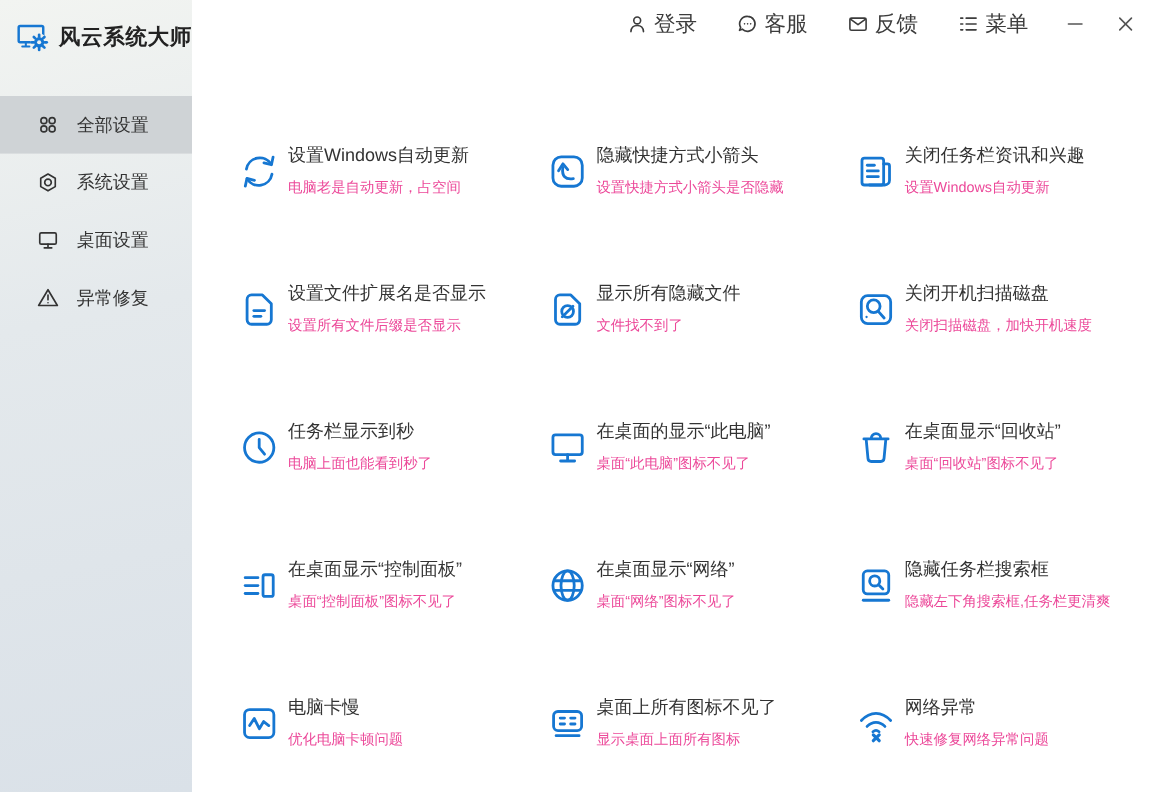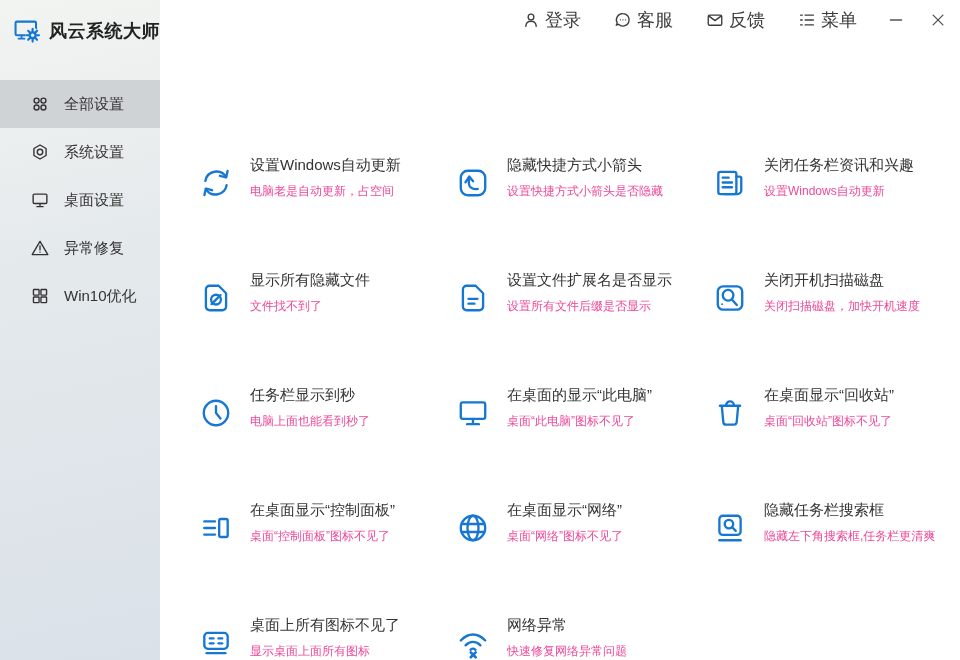--- a/index.html
+++ b/index.html
@@ -29,21 +29,21 @@
   .nav { display: flex; align-items: center; gap: 33px; }
   .nav-item { display: flex; align-items: center; gap: 5px; font-size: 18px; color: #3c3c3c; cursor: pointer; }
   .nav-icon { width: 18px; height: 18px; display: inline-flex; color: #3c3c3c; }
   .nav-icon svg { width: 100%; height: 100%; }
   .win-controls { display: flex; align-items: center; gap: 16px; margin-left: 26px; }
   .win-btn { width: 26px; height: 26px; border: none; background: none; padding: 4px; color: #555; cursor: pointer; display: inline-flex; }
   .win-btn svg { width: 100%; height: 100%; }
 
   .grid { display: grid; grid-template-columns: 257px 257px 250px; grid-auto-rows: 115px;
     padding: 46px 0 0 39px; align-content: start; }
-  .card { display: flex; align-items: flex-end; gap: 17px; cursor: pointer; }
+  .card { display: flex; align-items: center; gap: 7px; cursor: pointer; }
   .card-icon { flex: 0 0 34px; width: 34px; height: 34px; color: #1677d2; display: inline-flex; }
   .card-icon svg { width: 100%; height: 100%; }
   .card-title { font-size: 15px; color: #333; line-height: 19px; white-space: nowrap; }
   .card-sub { font-size: 12px; color: #ec4899; margin-top: 9px; white-space: nowrap; }
 </style>
 </head>
 <body>
 
 <div class="window">
 
@@ -109,31 +109,20 @@
           <span class="mi-icon">
             <svg xmlns="http://www.w3.org/2000/svg" viewBox="0 0 32 32" fill="none" stroke="currentColor" stroke-width="2.2" stroke-linecap="round" stroke-linejoin="round">
               <path d="M16 5.5 L28.5 26.5 H3.5 Z"></path>
               <path d="M16 12.5 v6.5"></path>
               <circle cx="16" cy="22.8" r="1.1" fill="currentColor" stroke="none"></circle>
             </svg>
           </span>
           <span class="mi-label">异常修复</span>
         </div>
 
-        <div class="menu-item">
-          <span class="mi-icon">
-            <svg xmlns="http://www.w3.org/2000/svg" viewBox="0 0 32 32" fill="none" stroke="currentColor" stroke-width="2.2" stroke-linecap="round" stroke-linejoin="round">
-              <rect x="5.5" y="5.5" width="9" height="9" rx="1"></rect>
-              <rect x="17.5" y="5.5" width="9" height="9" rx="1"></rect>
-              <rect x="5.5" y="17.5" width="9" height="9" rx="1"></rect>
-              <rect x="17.5" y="17.5" width="9" height="9" rx="1"></rect>
-            </svg>
-          </span>
-          <span class="mi-label">Win10优化</span>
-        </div>
 
       </nav>
   </aside>
 
   <main class="main">
     <header class="topbar">
       <div class="nav">
 
           <div class="nav-item">
             <span class="nav-icon">
@@ -240,41 +229,41 @@
           <div class="card-text">
             <div class="card-title">关闭任务栏资讯和兴趣</div>
             <div class="card-sub">设置Windows自动更新</div>
           </div>
         </div>
 
         <div class="card">
           <span class="card-icon">
             <svg xmlns="http://www.w3.org/2000/svg" viewBox="0 0 32 32" fill="none" stroke="currentColor" stroke-width="2.2" stroke-linecap="round" stroke-linejoin="round">
               <path d="M6.5 8 a3.5 3.5 0 0 1 3.5 -3.5 h8.5 l7 7 V24 a3.5 3.5 0 0 1 -3.5 3.5 H10 A3.5 3.5 0 0 1 6.5 24 Z"></path>
+              <path d="M11.8 16.8 h8.4"></path>
+              <path d="M11.8 21.3 h5.5"></path>
+            </svg>
+          </span>
+          <div class="card-text">
+            <div class="card-title">设置文件扩展名是否显示</div>
+            <div class="card-sub">设置所有文件后缀是否显示</div>
+          </div>
+        </div>
+
+        <div class="card">
+          <span class="card-icon">
+            <svg xmlns="http://www.w3.org/2000/svg" viewBox="0 0 32 32" fill="none" stroke="currentColor" stroke-width="2.2" stroke-linecap="round" stroke-linejoin="round">
+              <path d="M6.5 8 a3.5 3.5 0 0 1 3.5 -3.5 h8.5 l7 7 V24 a3.5 3.5 0 0 1 -3.5 3.5 H10 A3.5 3.5 0 0 1 6.5 24 Z"></path>
               <circle cx="16" cy="17.5" r="4.6"></circle>
               <path d="M11.8 21.7 L20.2 13.3"></path>
             </svg>
           </span>
           <div class="card-text">
             <div class="card-title">显示所有隐藏文件</div>
             <div class="card-sub">文件找不到了</div>
-          </div>
-        </div>
-
-        <div class="card">
-          <span class="card-icon">
-            <svg xmlns="http://www.w3.org/2000/svg" viewBox="0 0 32 32" fill="none" stroke="currentColor" stroke-width="2.2" stroke-linecap="round" stroke-linejoin="round">
-              <path d="M6.5 8 a3.5 3.5 0 0 1 3.5 -3.5 h8.5 l7 7 V24 a3.5 3.5 0 0 1 -3.5 3.5 H10 A3.5 3.5 0 0 1 6.5 24 Z"></path>
-              <path d="M11.8 16.8 h8.4"></path>
-              <path d="M11.8 21.3 h5.5"></path>
-            </svg>
-          </span>
-          <div class="card-text">
-            <div class="card-title">设置文件扩展名是否显示</div>
-            <div class="card-sub">设置所有文件后缀是否显示</div>
           </div>
         </div>
 
         <div class="card">
           <span class="card-icon">
             <svg xmlns="http://www.w3.org/2000/svg" viewBox="0 0 32 32" fill="none" stroke="currentColor" stroke-width="2.2" stroke-linecap="round" stroke-linejoin="round">
               <rect x="4.5" y="5" width="23" height="22" rx="5"></rect>
               <circle cx="14.2" cy="13.4" r="5"></circle>
               <path d="M17.8 17.4 l4.6 5.2"></path>
               <circle cx="8.6" cy="21.8" r="0.9" fill="currentColor" stroke="none"></circle>
@@ -365,20 +354,32 @@
               <path d="M18 15.3 l3.4 3.4"></path>
               <path d="M6 27.5 h20"></path>
             </svg>
           </span>
           <div class="card-text">
             <div class="card-title">隐藏任务栏搜索框</div>
             <div class="card-sub">隐藏左下角搜索框,任务栏更清爽</div>
           </div>
         </div>
 
+        <div class="card">
+          <span class="card-icon">
+            <svg xmlns="http://www.w3.org/2000/svg" viewBox="0 0 32 32" fill="none" stroke="currentColor" stroke-width="2.2" stroke-linecap="round" stroke-linejoin="round">
+              <rect x="4.5" y="5" width="23" height="22" rx="4"></rect>
+              <path d="M8.5 17.5 l3.6 -5.5 4 8 3.4 -5.6 4 3.2"></path>
+            </svg>
+          </span>
+          <div class="card-text">
+            <div class="card-title">电脑卡慢</div>
+            <div class="card-sub">优化电脑卡顿问题</div>
+          </div>
+        </div>
 
         <div class="card">
           <span class="card-icon">
             <svg xmlns="http://www.w3.org/2000/svg" viewBox="0 0 32 32" fill="none" stroke="currentColor" stroke-width="2.2" stroke-linecap="round" stroke-linejoin="round">
               <rect x="5" y="6.5" width="22" height="15" rx="3.4"></rect>
               <path d="M10.2 11.7 h3.4"></path>
               <path d="M18.4 11.7 h3.4"></path>
               <path d="M10.2 16.3 h3.4"></path>
               <path d="M18.4 16.3 h3.4"></path>
               <path d="M7 25.5 h18"></path>

